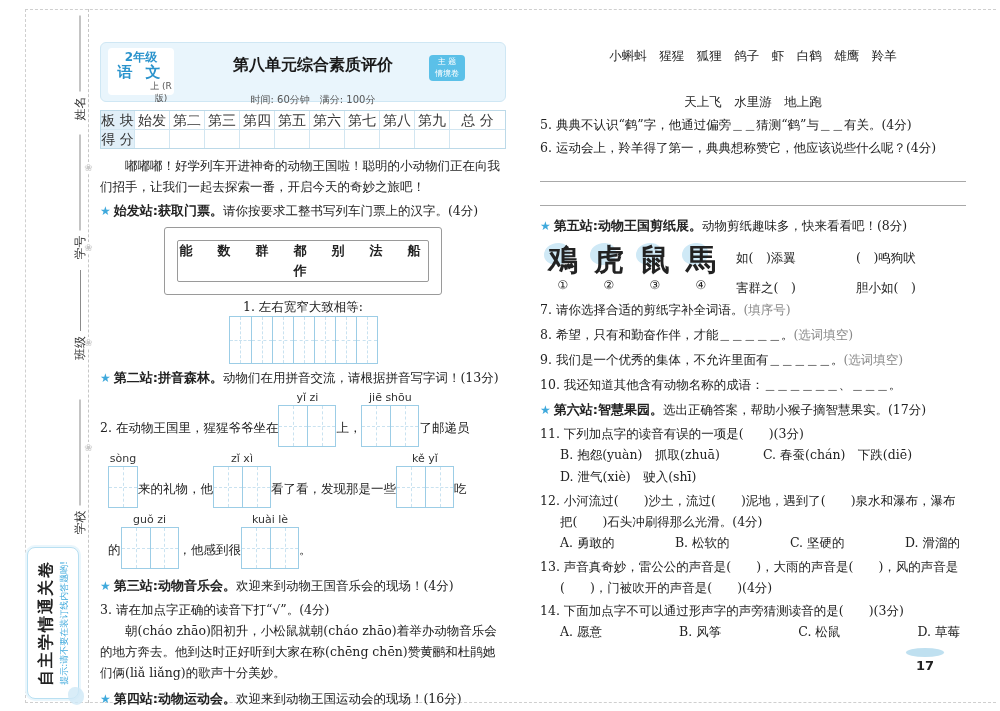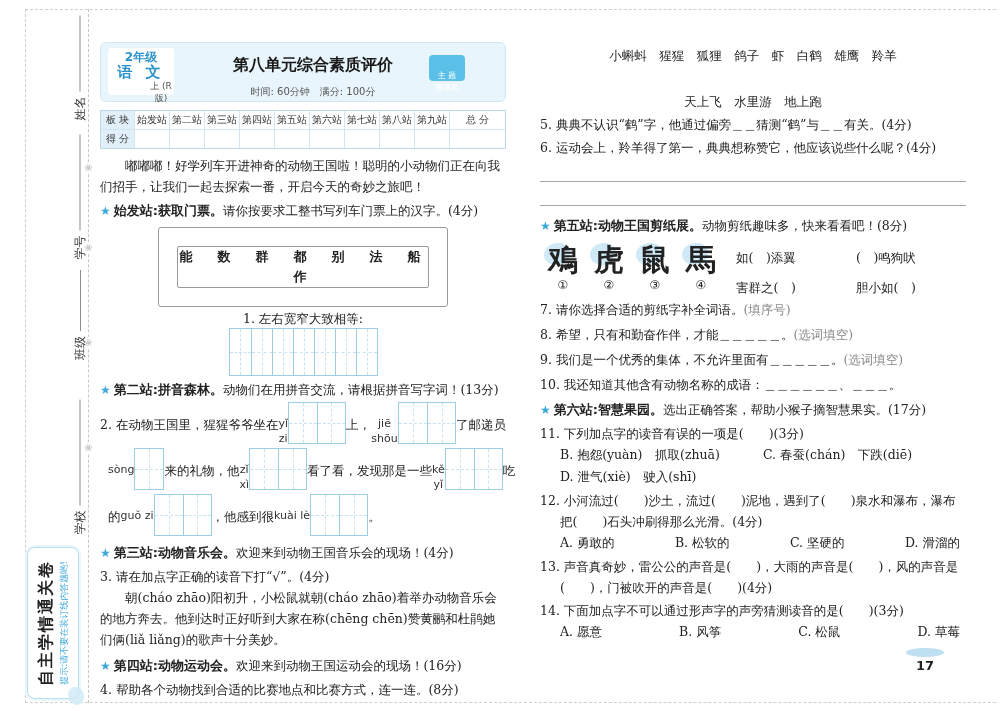--- a/index.html
+++ b/index.html
@@ -38,52 +38,52 @@
 
   
   .hbox{background:#e9f5fc;border:1px solid #cfe7f4;border-radius:6px;height:58px;position:relative;}
   .gradebox{position:absolute;left:7px;top:5px;width:66px;height:47px;background:#fff;border-radius:4px;
             text-align:center;padding-top:2px;box-sizing:border-box;}
   .grade-line1{color:#2a93cc;font-weight:bold;font-size:12px;line-height:14px;}
   .grade-line2{color:#2a93cc;font-weight:bold;font-size:15px;letter-spacing:4px;line-height:16px;}
   .grade-line3{color:#555;font-size:9px;line-height:12px;padding-left:40px;}
   .htitle{position:absolute;left:80px;right:60px;top:12px;text-align:center;font-weight:bold;font-size:16px;color:#1a1a1a;}
   .hbadge{position:absolute;right:40px;top:12px;width:36px;height:26px;background:#5bc0e8;border-radius:4px;
-          color:#fff;font-size:8px;line-height:12px;text-align:center;padding-top:15px;box-sizing:border-box;}
-  .hmeta{position:absolute;left:80px;right:60px;top:42px;text-align:center;font-size:10px;color:#555;}
+          color:#fff;font-size:8px;line-height:12px;text-align:center;padding-top:1px;box-sizing:border-box;}
+  .hmeta{position:absolute;left:80px;right:60px;top:50px;text-align:center;font-size:10px;color:#555;}
 
   
   .stable{display:grid;grid-template-columns:34px repeat(9,35px) 1fr;border:1px solid #bcd9e8;margin-top:8px;background:#fff;}
   .sc{border-right:1px solid #d2e6f1;border-bottom:1px solid #d2e6f1;height:18px;line-height:18px;
-      font-size:10px;text-align:center;color:#333;overflow:hidden;}
+      font-size:14px;text-align:center;color:#333;overflow:hidden;}
   .sc:nth-child(11n){border-right:none;}
   .sc.lab{background:#e1eff8;}
   .sc.r2{border-bottom:none;}
 
   .intro{margin-top:6px;text-indent:2em;line-height:21px;}
   .sta{margin-top:3px;line-height:21px;white-space:nowrap;}
   .sta b{font-size:13px;font-family:"DejaVu Sans","Liberation Sans",sans-serif;}
   .star{color:#3fa9dc;font-size:12px;margin-right:3px;}
   .q{line-height:21px;padding-left:20px;text-indent:-20px;margin-top:2px;}
   .qnote{color:#888;}
 
   
-  .ticket{width:252px;margin:5px auto 2px;border:1px solid #9a9a9a;border-radius:3px;padding:18px;}
+  .ticket{width:252px;margin:5px auto 2px;border:1px solid #9a9a9a;border-radius:3px;padding:12px;}
   .ticket-in{border:1px solid #9a9a9a;border-radius:2px;text-align:center;font-weight:bold;
              font-size:13px;letter-spacing:6px;line-height:20px;}
 
   
   .grid{display:flex;border:1px solid #9ccde6;background:#fff;}
   .cell{width:28px;height:40px;position:relative;border-left:1px solid #9ccde6;box-sizing:border-box;}
   .cell:first-child{border-left:none;}
   .cell::before{content:"";position:absolute;left:0;right:0;top:50%;border-top:1px dashed #c9e2f0;}
   .cell::after{content:"";position:absolute;top:0;bottom:0;left:50%;border-left:1px dashed #c9e2f0;}
   .cell.tall{width:21px;height:46px;}
   .q1row{display:flex;align-items:center;margin-top:4px;flex-direction:column;}
-  .pgu{display:inline-flex;flex-direction:row;align-items:center;}
+  .pgu{display:inline-flex;flex-direction:column;align-items:center;}
   .pinyin{font-family:"DejaVu Sans","Liberation Sans",sans-serif;font-size:11px;color:#333;height:15px;
           line-height:15px;text-align:center;width:100%;}
   .qrow{display:flex;align-items:flex-end;margin-top:1px;}
   .qrow .t{line-height:20px;padding-bottom:9px;white-space:nowrap;}
   .para{line-height:21px;text-indent:2em;}
 
   
   .centerline{text-align:center;line-height:20px;}
   .match-gap{height:26px;}
   .ansline{border-bottom:1px solid #a8a8a8;height:23px;}

